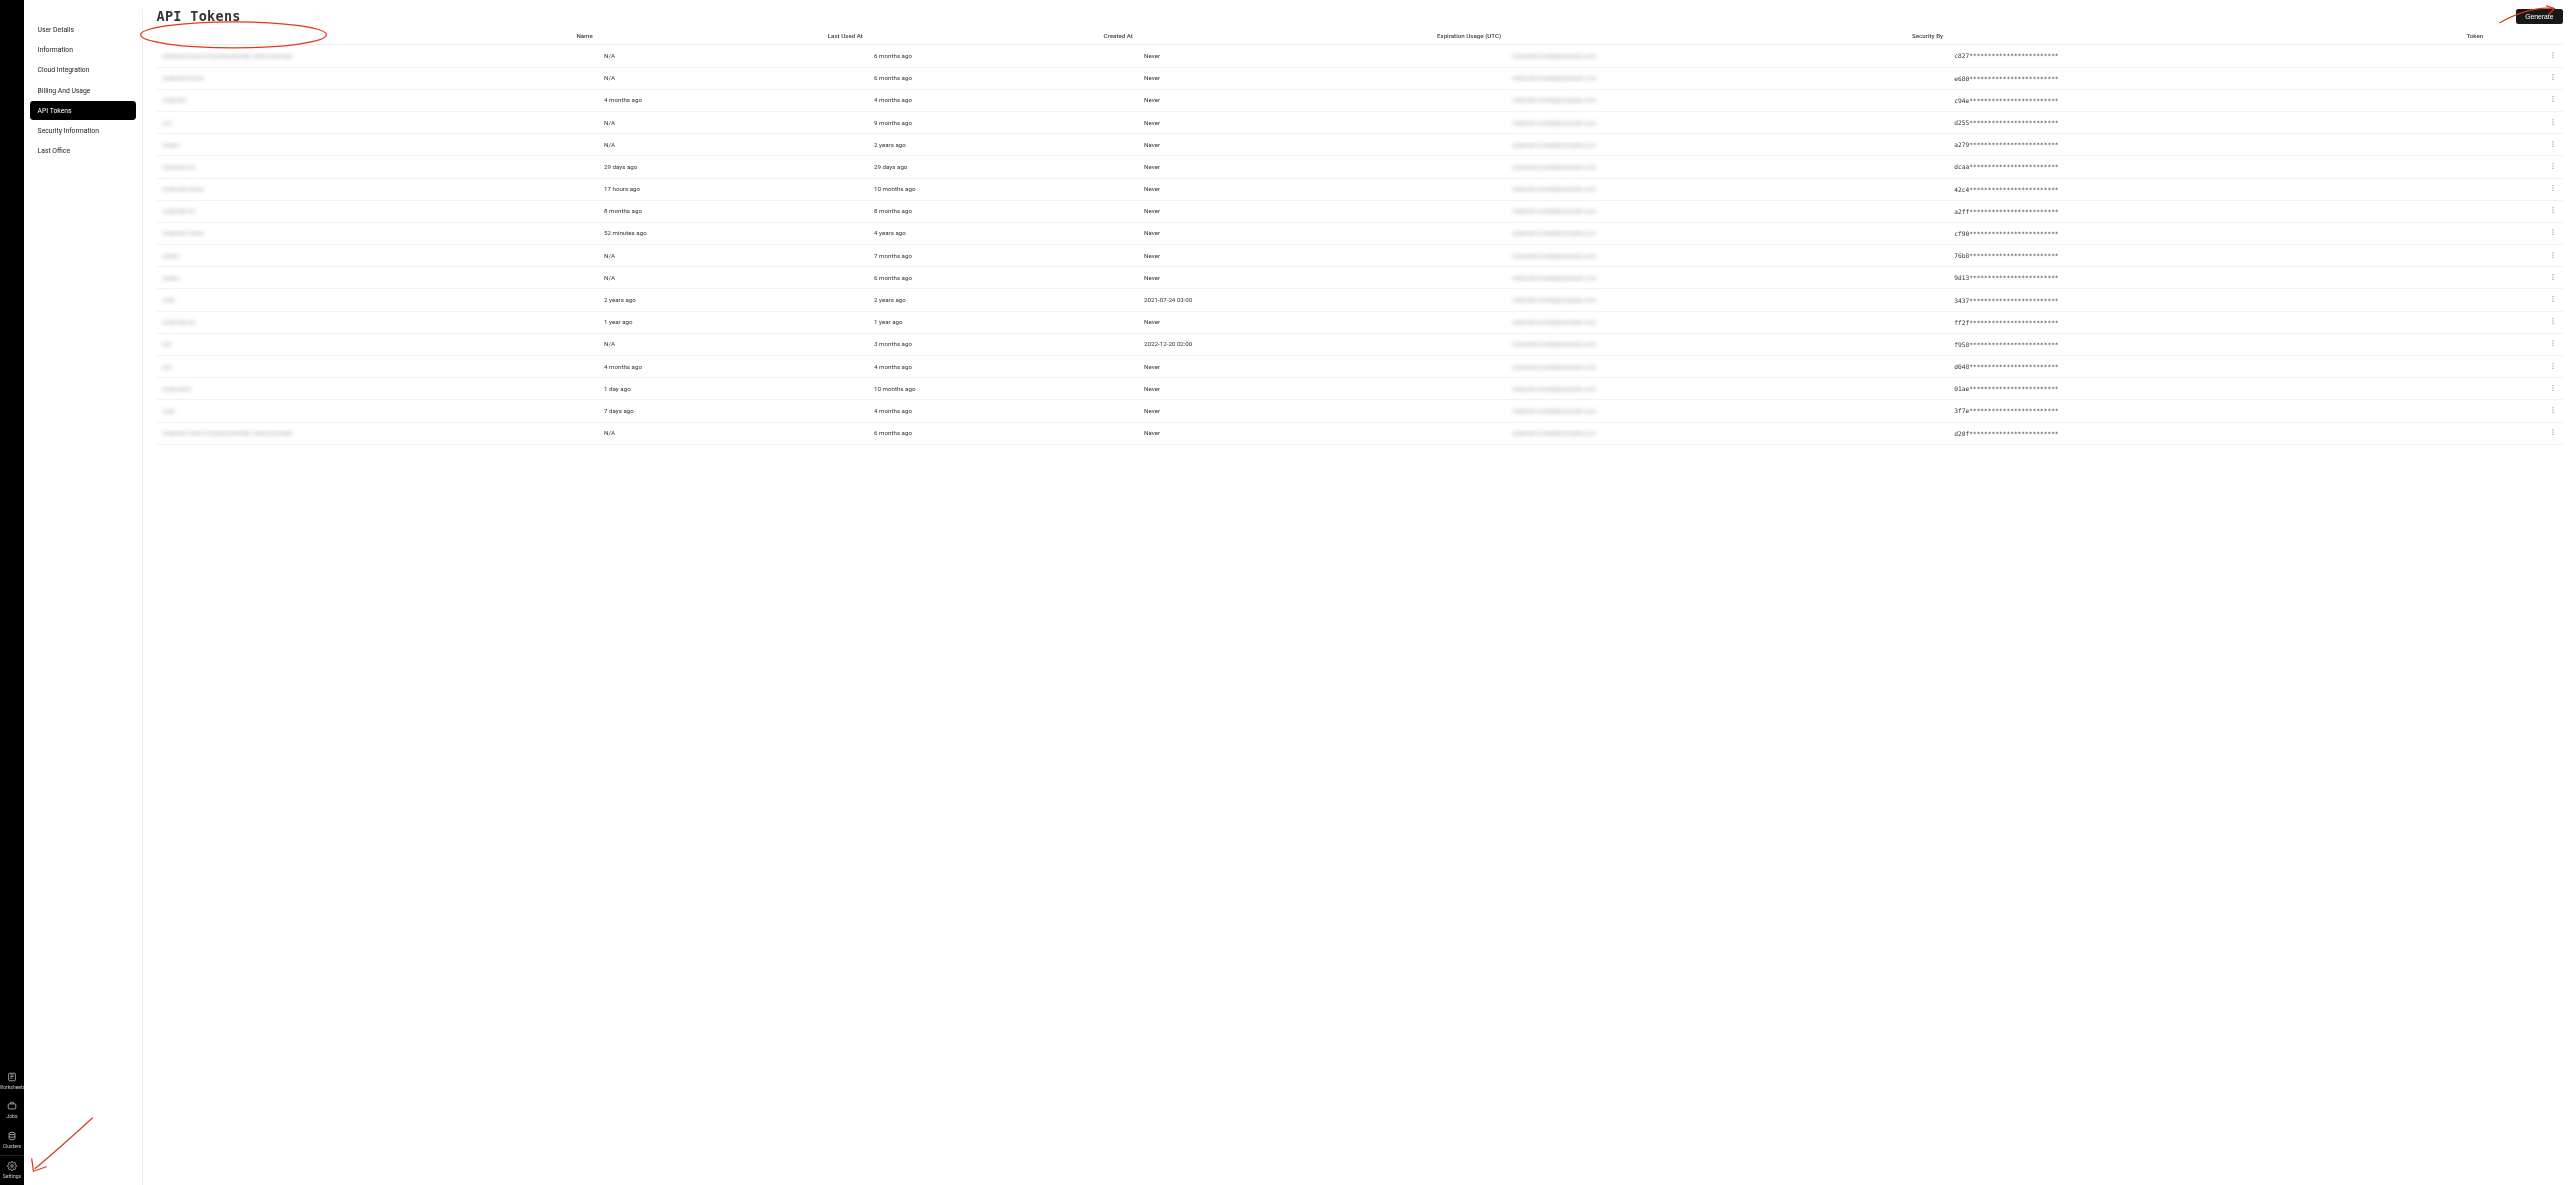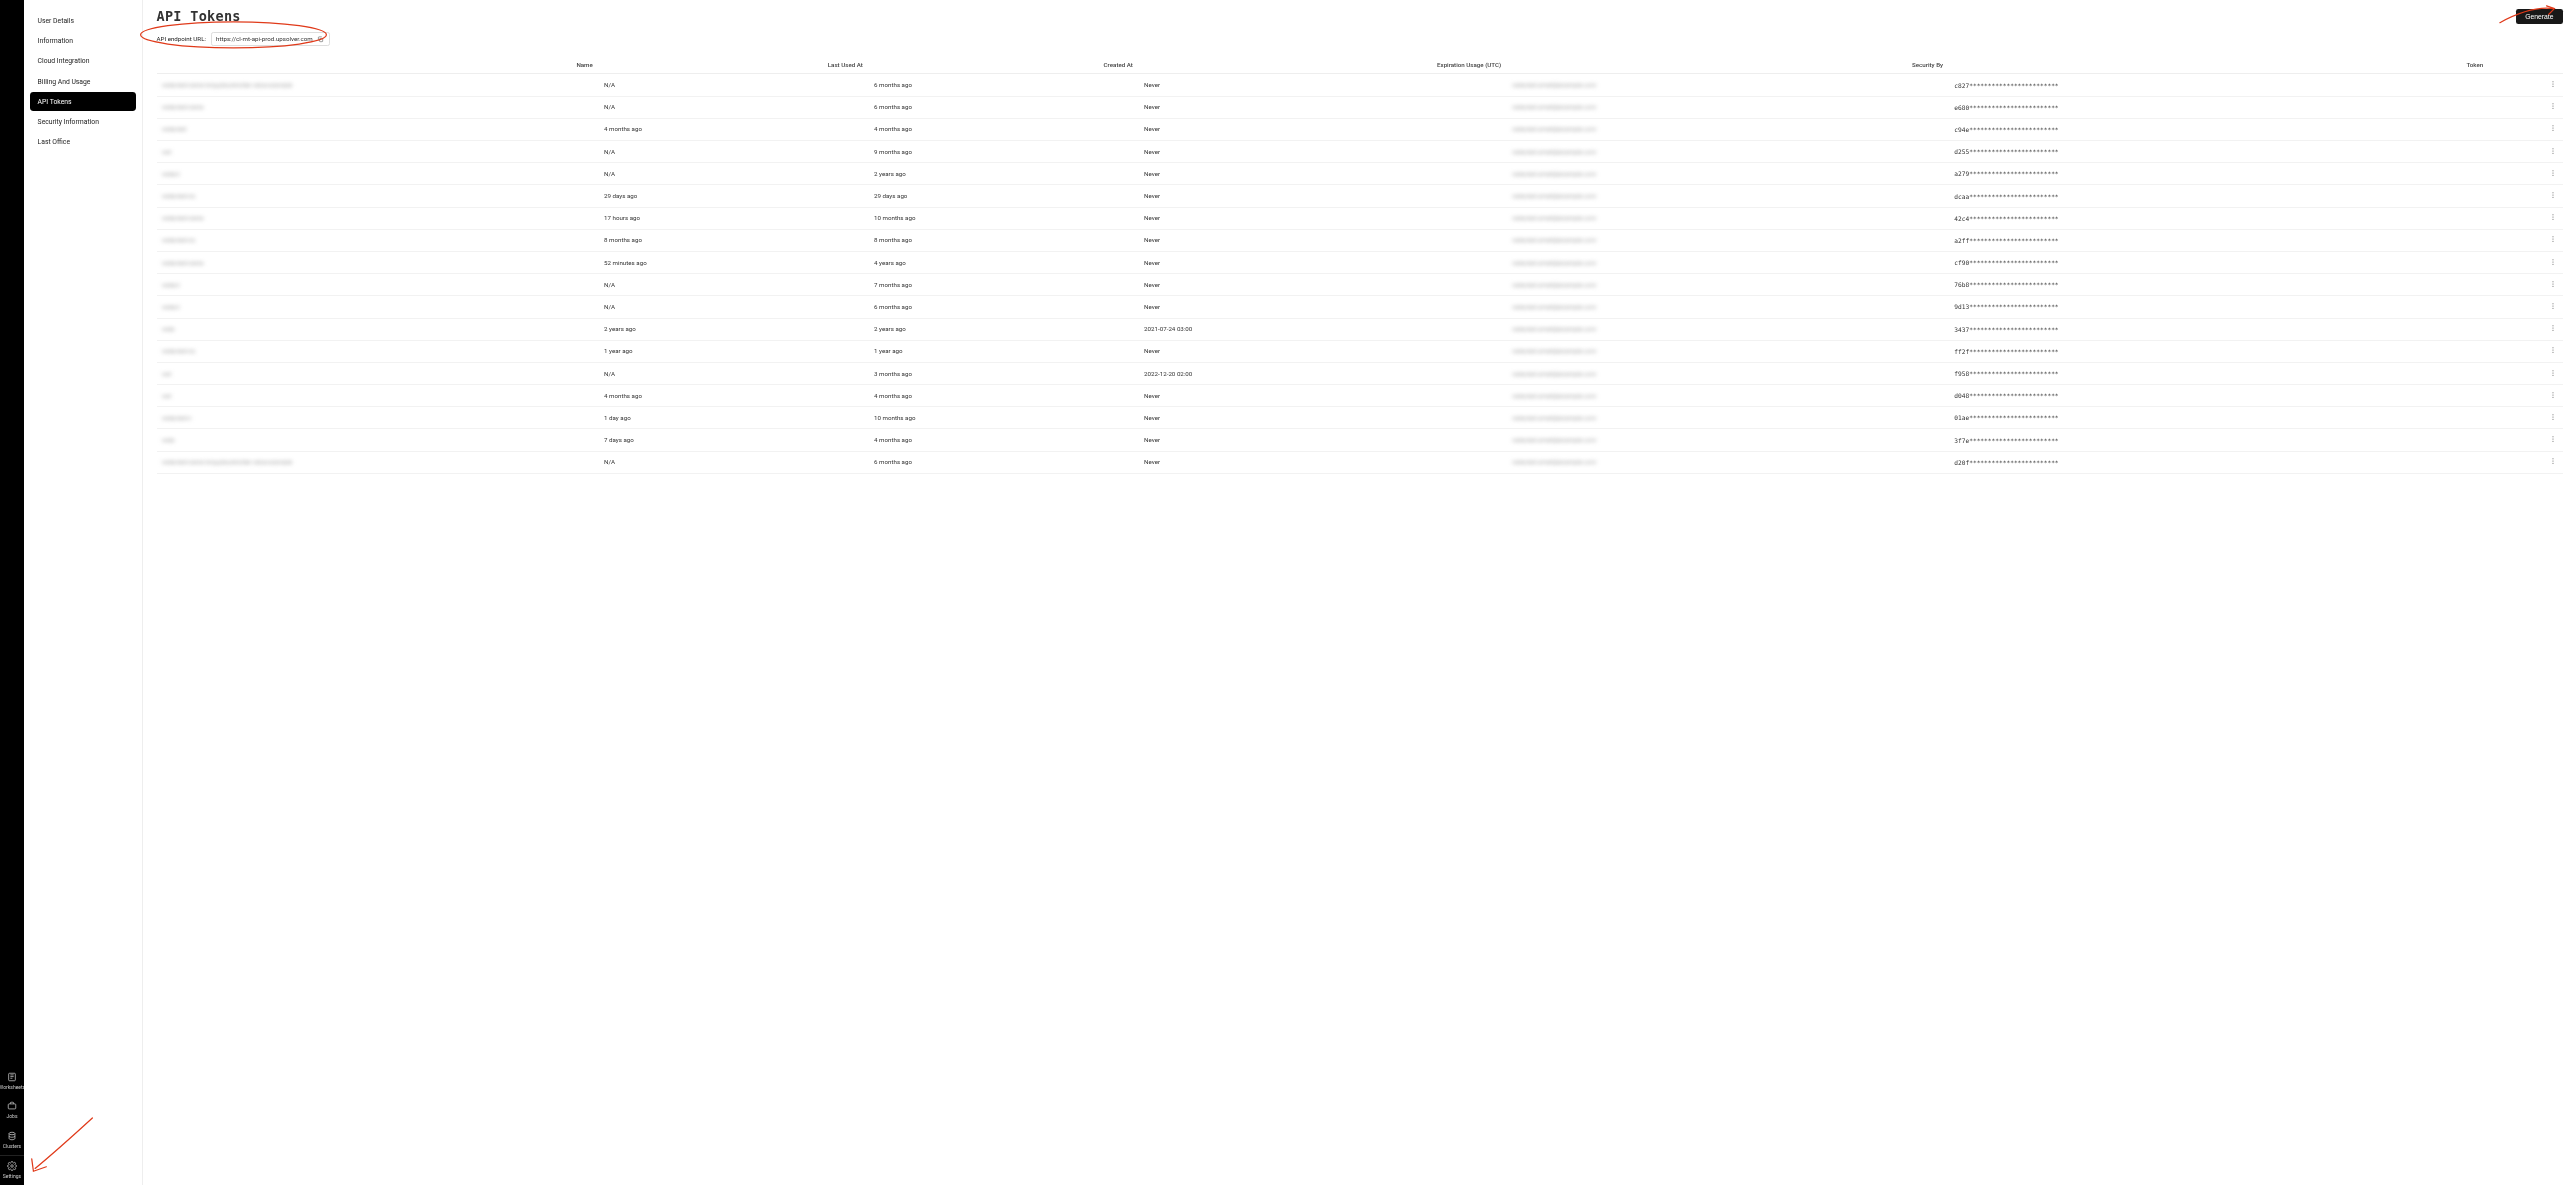--- a/index.html
+++ b/index.html
@@ -18,20 +18,21 @@
       padding: 5.6px 0; color: #ccc; cursor: pointer; width: 100%;
       font-size: 5px;
     }
     .rail-item svg { width: 10px; height: 10px; margin-bottom: 2.3px; }
     .rail-settings { border-top: 0.6px solid #222; }
     
     
     .menu {
       width: 119px; background: #fff; border-right: 0.6px solid #eee;
       padding-top: 10px;
+      margin-top: 9px;
     }
     .menu-item {
       padding: 5.6px 8px; margin: 1.1px 5.6px; border-radius: 3.4px;
       cursor: pointer; font-size: 6.8px; color: #222;
     }
     .menu-item.active { background: #000; color: #fff; }
     
     
     .main { flex: 1; display: flex; flex-direction: column; overflow: hidden; padding: 0 13.5px; }
     .header {
@@ -128,30 +129,20 @@
       <div class="menu-item active">API Tokens</div>
       <div class="menu-item">Security Information</div>
       <div class="menu-item">Last Office</div>
     </nav>
 
   <main class="main">
     <div class="header">
       <h1 class="title">API Tokens</h1>
       <button class="btn-generate">Generate</button>
     </div>
-    <div class="endpoint-row">
-      <span class="endpoint-label">API endpoint URL:</span>
-      <span class="endpoint-box">
-        <span>https://cl-mt-api-prod.upsolver.com</span>
-        <svg class="copy-icon" viewBox="0 0 24 24" fill="none" stroke="currentColor" stroke-width="2">
-            <rect x="9" y="9" width="11" height="11" rx="2"></rect>
-            <path d="M5 15V5a2 2 0 012-2h10"></path>
-          </svg>
-      </span>
-    </div>
 
     <div class="table-wrap">
       <table>
         <colgroup>
           <col class="c-name">
             <col class="c-last">
             <col class="c-created">
             <col class="c-exp">
             <col class="c-by">
             <col class="c-token">

